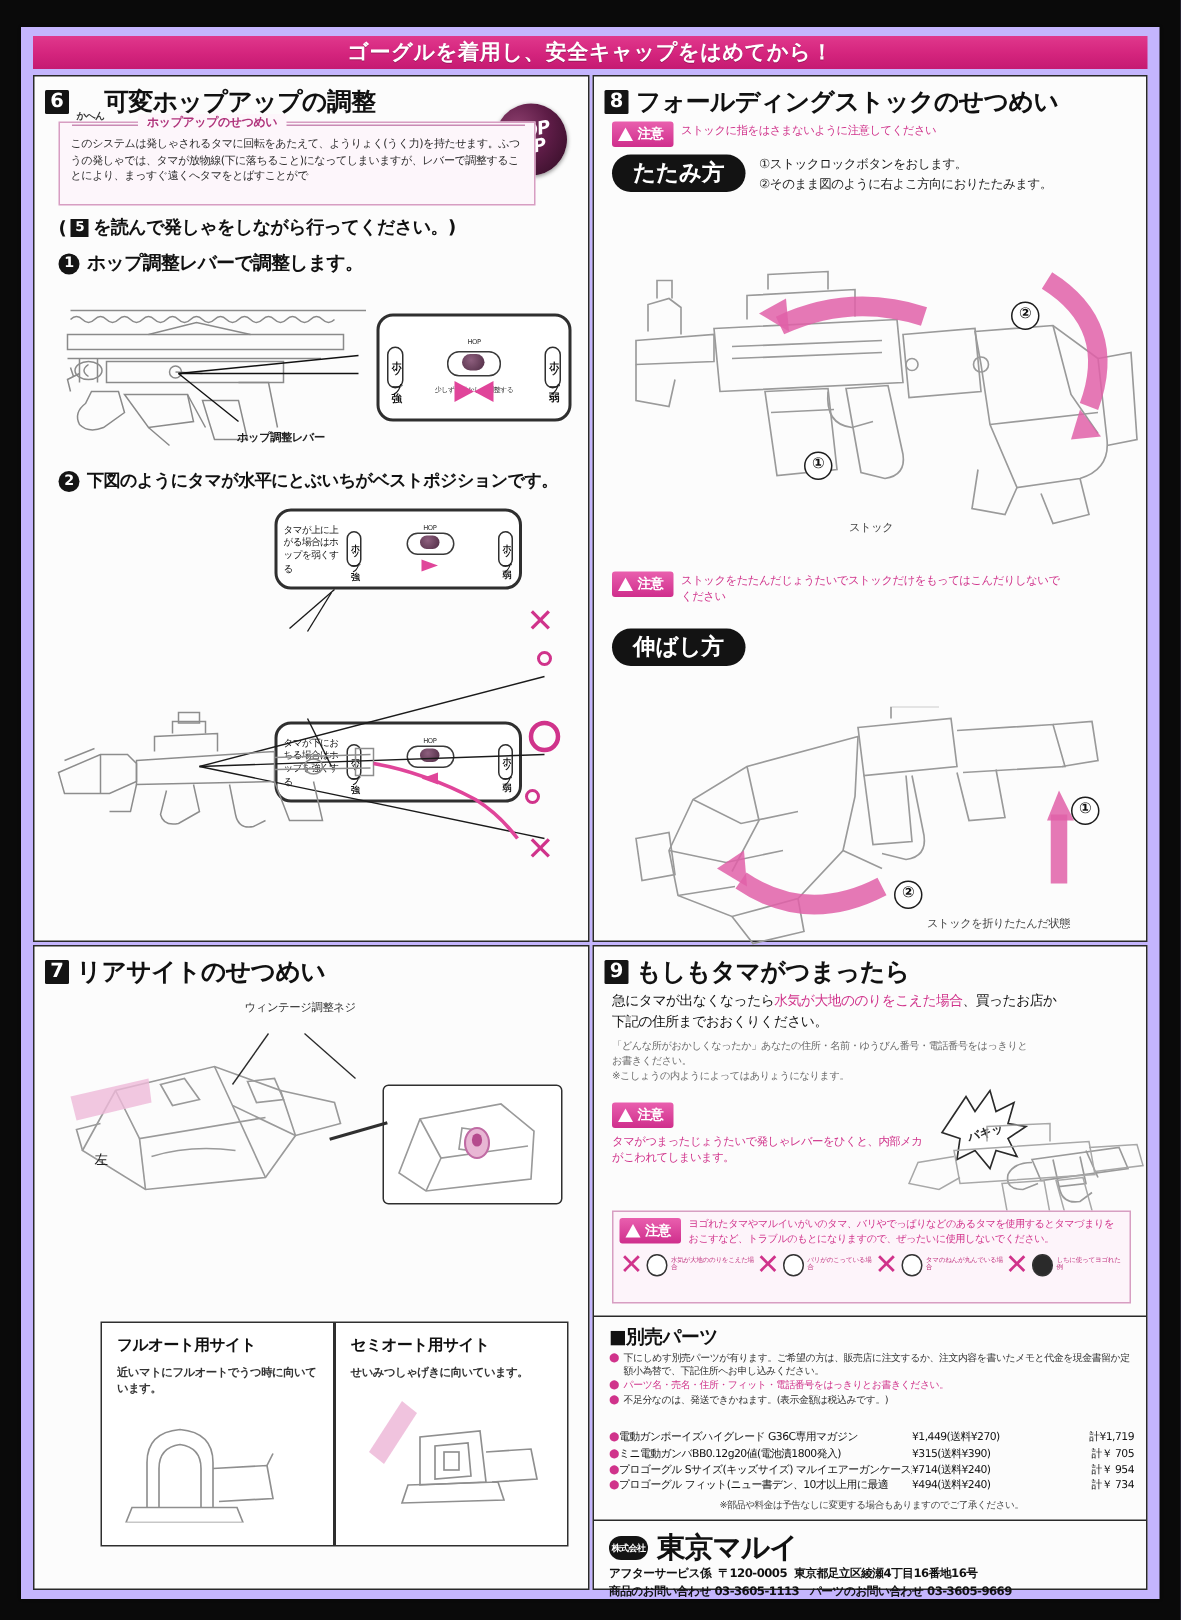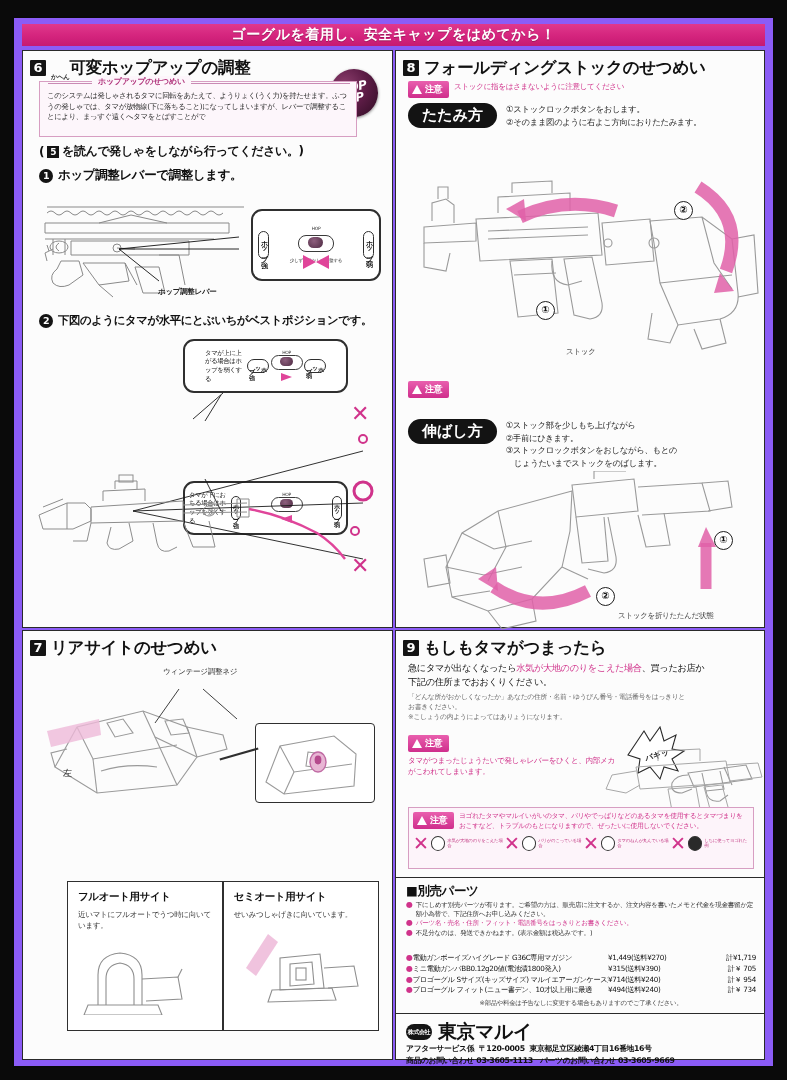--- a/index.html
+++ b/index.html
@@ -11,21 +11,21 @@
   #page{
     position:relative;
     width:787px;height:1080px;
     background:#0a0a0a;
     overflow:hidden;
   }
   #sheet{
     position:absolute;
     left:14px;top:18px;
     width:759px;height:1048px;
-    background:#8b5cf6;
+    background:#c4b5fd;
     box-shadow:0 0 2px rgba(0,0,0,.4);
   }
   
   .banner{
     position:absolute;left:8px;top:6px;width:743px;height:22px;
     background:linear-gradient(180deg,#e0388c 0%,#d4247d 55%,#c51a72 100%);
     display:flex;align-items:center;justify-content:center;
   }
   .banner span{
     color:#fff;font-weight:bold;font-size:14px;letter-spacing:.5px;
@@ -155,21 +155,21 @@
   
   .para{font-size:8.6px;line-height:1.55;color:#222;letter-spacing:-.35px;}
 
   
   .sightbox{
     position:absolute;border:1.4px solid #2f2f2f;box-sizing:border-box;background:#fff;
     display:flex;
   }
   .sightcol{flex:1;padding:8px 10px;}
   .sightcol h4{margin:0 0 5px 0;font-size:10.5px;font-weight:bold;color:#111;letter-spacing:-.4px;}
-  .sightcol p{margin:0;font-size:7.6px;line-height:1.45;color:#333;letter-spacing:-.35px;}
+  .sightcol p{margin:0;font-size:7.6px;line-height:1.45;color:#333;letter-spacing:-.35px;font-weight:bold;}
 
   
   .s9lead{font-size:9.2px;line-height:1.5;color:#111;letter-spacing:-.35px;}
   .s9lead em{font-style:normal;color:#d0338b;}
   .s9small{font-size:6.8px;line-height:1.45;color:#6a6a6a;letter-spacing:-.3px;}
   .badbb-box{
     position:absolute;border:1.2px solid #d79ec2;background:#fdf4fa;box-sizing:border-box;
   }
   .bbrow{display:flex;justify-content:space-around;align-items:center;padding:2px 4px 3px;}
   .bbitem{display:flex;align-items:center;gap:2px;}
@@ -283,21 +283,21 @@
           <div style="font-size:4.6px;color:#333;letter-spacing:-.3px;">少しずつ動かして調整する</div>
         </div>
         <div class="vlabel">ホップ弱</div>
       </div>
 
       <div class="step" style="position:absolute;left:16px;top:262px;font-size:11.4px;">
         <span class="bullnum">2</span>
         <span>下図のようにタマが水平にとぶいちがベストポジションです。</span>
       </div>
 
-      <div class="cap" style="position:absolute;left:160px;top:288px;width:165px;height:54px;padding:20px;">
+      <div class="cap" style="position:absolute;left:160px;top:288px;width:165px;height:54px;padding:4px;">
         <div style="font-size:6.4px;line-height:1.35;letter-spacing:-.4px;width:42px;color:#111;">タマが上に上がる場合はホップを弱くする</div>
         <div class="vlabel" style="font-size:6px;">ホップ強</div>
         <div style="flex:1;display:flex;flex-direction:column;align-items:center;">
           <div class="hopmark">HOP</div>
           <div class="lever-pill" style="width:30px;height:13px;">
               <span class="knob" style="left:8px;width:13px;height:9px;"></span>
             </div>
           <div style="margin-top:3px;width:0;height:0;border-top:4px solid transparent;border-bottom:4px solid transparent;border-left:11px solid #e0459a;"></div>
         </div>
         <div class="vlabel" style="font-size:6px;">ホップ弱</div>
@@ -427,30 +427,25 @@
 
       <div class="cnum" style="left:140px;top:250px;">①</div>
       <div class="cnum" style="left:278px;top:150px;">②</div>
       <div class="cap-txt" style="left:170px;top:296px;">ストック</div>
 
       <div class="warn-row" style="position:absolute;left:12px;top:330px;width:300px;">
         <span class="chip">
           <span class="tri"></span>
           <span>注意</span>
         </span>
+        <span class="warn-tx">ストックをたたんだじょうたいでストックだけをもってはこんだりしないでください</span>
       </div>
 
       <div style="position:absolute;left:12px;top:368px;display:flex;align-items:flex-start;gap:9px;">
         <span class="btag">伸ばし方</span>
-        <div class="olist">
-          <div>①ストック部を少しもち上げながら</div>
-          <div>②手前にひきます。</div>
-          <div>③ストックロックボタンをおしながら、もとの</div>
-          <div>　じょうたいまでストックをのばします。</div>
-        </div>
       </div>
 
       <div class="illus" style="left:6px;top:420px;width:358px;height:170px;">
         <svg width="358" height="170" viewBox="0 0 358 170">
           <g fill="none" stroke="#9a9a9a" stroke-width="1.1">
             <path d="M170 14 L232 8 L236 40 L174 46 Z"></path>
             <path d="M192 8 L192 0 L224 0"></path>
             <path d="M236 16 L300 12 L308 40 L240 44"></path>
             <path d="M300 12 L326 10 L330 36 L306 40"></path>
             <path d="M174 46 L180 92 L206 90 L202 46"></path>

